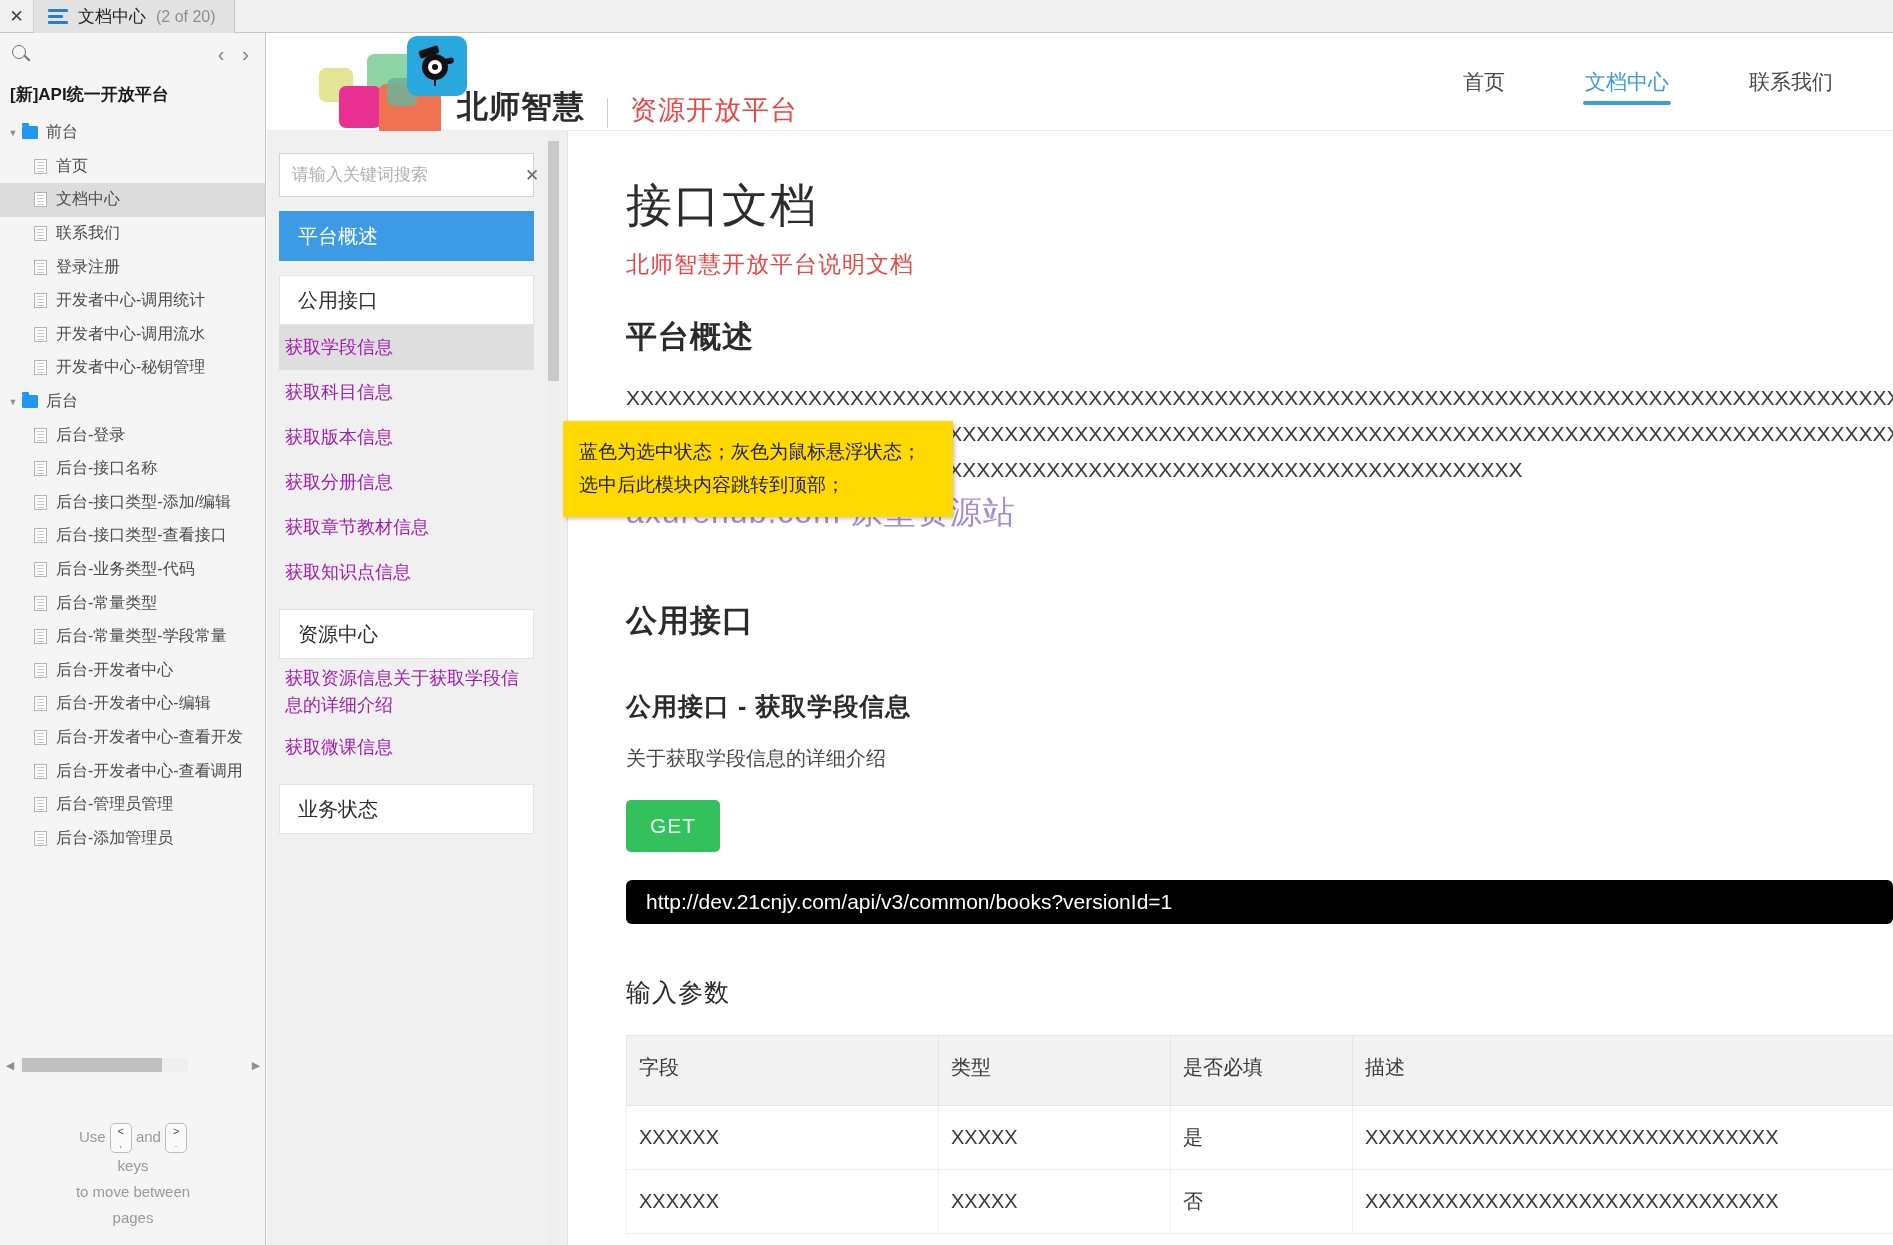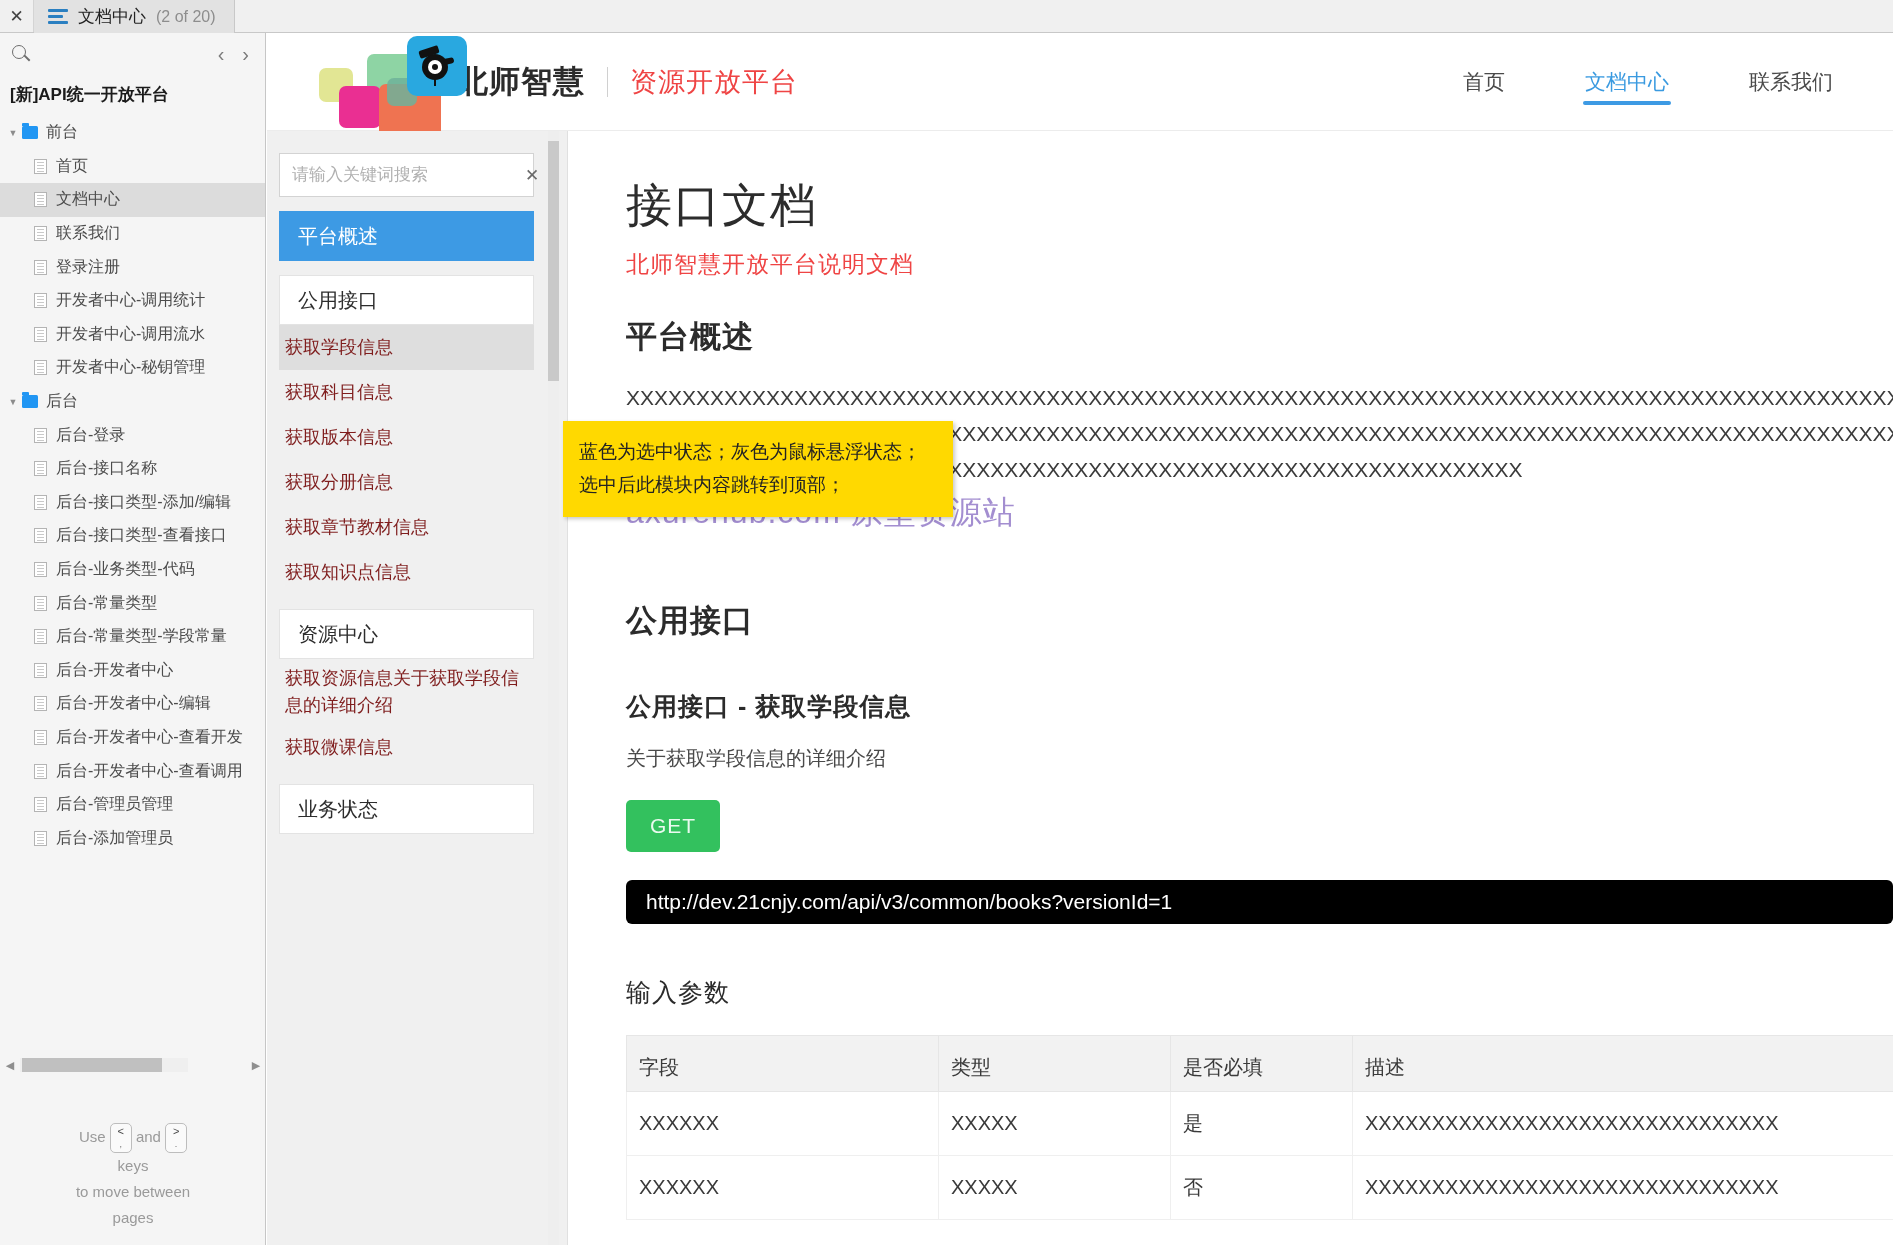--- a/index.html
+++ b/index.html
@@ -114,21 +114,21 @@
   }
   .keycap b { display:block; font-weight: normal; font-size: 11px; }
   .keycap u { display:block; text-decoration:none; font-size: 9px; color:#707070; }
 
   
   #site-header {
     position: absolute; left: 267px; top: 33px; width: 1626px; height: 98px;
     background: #ffffff; border-bottom: 1px solid #ececec;
     display: flex; align-items: center;
   }
-  #brand { display: flex; align-items: center; margin-left: 52px; font-family: Liberation Serif, serif; }
+  #brand { display: flex; align-items: flex-end; margin-left: 52px; font-family: Liberation Serif, serif; }
   #logo-blocks { position: relative; width: 128px; height: 92px; }
   .lb { position: absolute; border-radius: 7px; }
   #lb-yellow { left: 0px;  top: 32px; width: 34px; height: 34px; background: #e2e694; }
   #lb-green  { left: 48px; top: 18px; width: 54px; height: 54px; background: #8ed4a4; }
   #lb-pink   { left: 20px; top: 50px; width: 42px; height: 42px; background: #ea2f92; }
   #lb-orange { left: 60px; top: 48px; width: 62px; height: 62px; background: #ef7351; }
   #lb-teal   { left: 68px; top: 42px; width: 30px; height: 28px; background: #6fb19a; opacity:.85; }
   #logo-badge {
     position: absolute; left: 88px; top: 0px; width: 60px; height: 60px;
     background: #29a8e0; border-radius: 10px;
@@ -199,21 +199,21 @@
   .grp-header {
     width: 255px; height: 50px; margin-top: 14px;
     display: flex; align-items: center; padding-left: 18px;
     font-size: 20px; color: #2d2d2d; cursor: pointer;
     background: #ffffff; border: 1px solid #e3e3e3;
   }
   .grp-header.active { background: #3d9ae4; border-color: #3d9ae4; color: #ffffff; }
 
   .grp-item {
     width: 255px; min-height: 45px; display: flex; align-items: center;
-    padding: 6px 10px 6px 6px; font-size: 18px; color: #7f1d1d; cursor: pointer;
+    padding: 6px 10px 6px 6px; font-size: 18px; color: #a21caf; cursor: pointer;
     line-height: 27px;
   }
   .grp-item.hover { background: #dedede; }
 
   #doc-panel-scrollbar {
     position: absolute; right: 8px; top: 10px; width: 11px; height: 240px;
     background: #c9c9c9; border-radius: 0; cursor: pointer;
   }
   #doc-panel-track {
     position: absolute; right: 8px; top: 0; width: 11px; height: 1114px; background: #eeeeee;
@@ -254,21 +254,21 @@
     border-radius: 6px; display: flex; align-items: center; padding-left: 20px;
     color: #fff; font-size: 21px;
   }
   #h4-params { font-size: 25px; font-weight: normal; color: #2b2b2b; margin-top: 52px; letter-spacing: 1px; }
   #params-table {
     margin-top: 26px; width: 1267px; border-collapse: collapse;
     font-size: 20px; color: #3a3a3a; table-layout: fixed;
   }
   #params-table th {
     background: #f2f2f2; text-align: left; font-weight: normal;
-    padding: 18px 0 10px 12px; border: 1px solid #e6e6e6; color: #3a3a3a;
+    padding: 18px 0 24px 12px; border: 1px solid #e6e6e6; color: #3a3a3a;
   }
   #params-table td {
     padding: 18px 0 18px 12px; border: 1px solid #efefef;
     overflow: hidden; white-space: nowrap;
   }
   #params-table col.c1 { width: 312px; }
   #params-table col.c2 { width: 232px; }
   #params-table col.c3 { width: 182px; }
   #params-table col.c4 { width: 541px; }
 

